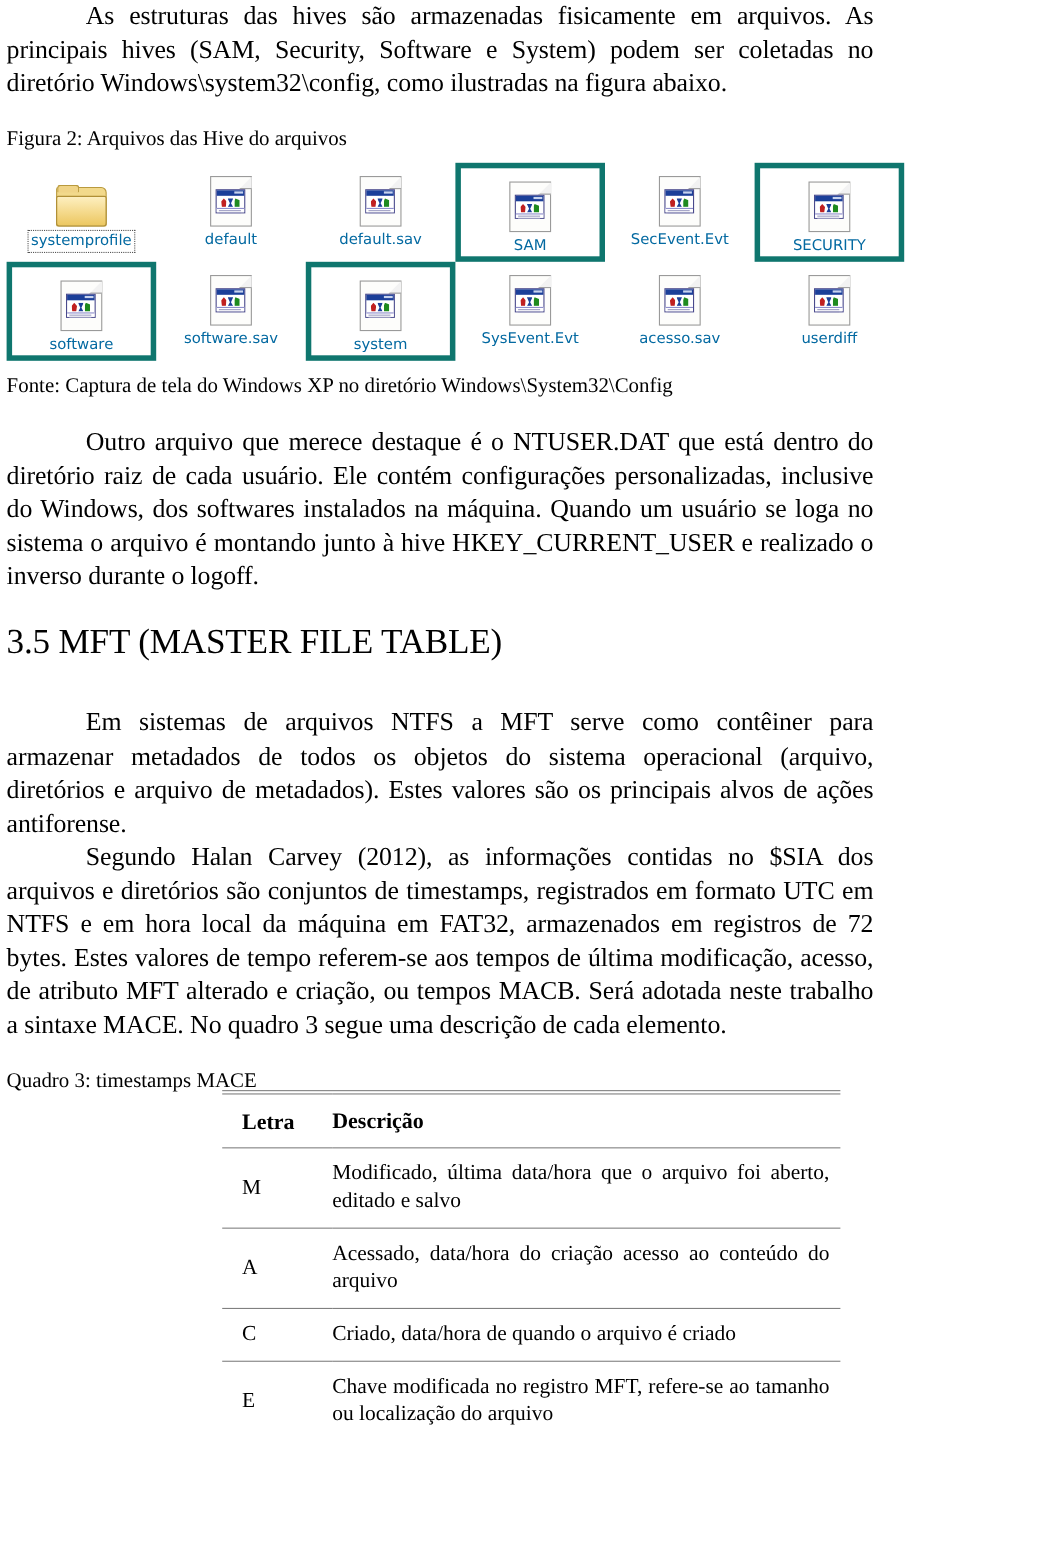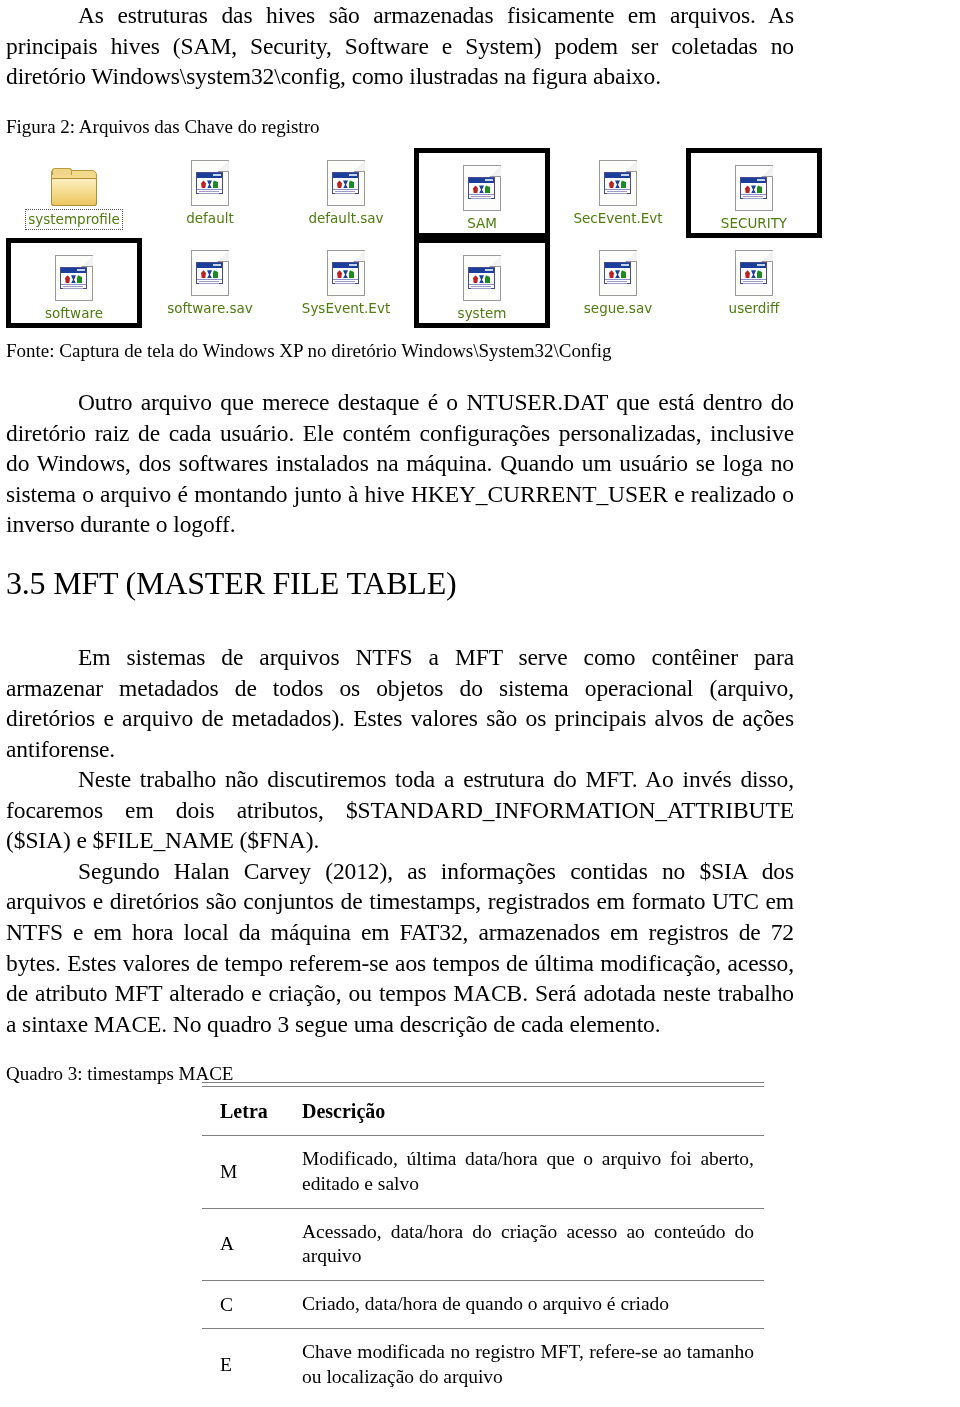--- a/index.html
+++ b/index.html
@@ -57,33 +57,33 @@
   }
   .icon-cell {
     width: 136px;
     display: flex;
     flex-direction: column;
     align-items: center;
     padding-top: 4px;
     position: relative;
   }
   .icon-cell.hl {
-    border: 5px solid #000000;
+    border: 5px solid #0f766e;
   }
   .icon-art {
     height: 54px;
     display: flex;
     align-items: flex-end;
     justify-content: center;
   }
   .icon-label {
     font-family: "DejaVu Sans", "Liberation Sans", sans-serif;
     font-size: 13.5px;
     line-height: 1.25;
-    color: #4d7c0f;
+    color: #0369a1;
     margin-top: 3px;
     white-space: nowrap;
     padding: 1px 2px;
   }
   .icon-label.dotted {
     border: 1px dotted #555;
   }
   
   .doc-icon {
     position: relative;
@@ -261,21 +261,21 @@
 </style>
 </head>
 <body>
 
 <div class="page">
 
   <p class="body-par indent">As estruturas das hives são armazenadas fisicamente em arquivos. As principais hives (SAM, Security, Software e System) podem ser coletadas no diretório Windows\system32\config, como ilustradas na figura abaixo.</p>
 
   <div class="gap-md"></div>
 
-  <p class="fig-caption">Figura 2: Arquivos das Chave do registro</p>
+  <p class="fig-caption">Figura 2: Arquivos das Hive do arquivos</p>
 
   <div class="icon-figure">
 
     <div class="icon-row">
 
       <div class="icon-cell">
         <div class="icon-art">
           <div class="folder-icon">
             <div class="back"></div>
             <div class="tab"></div>
@@ -416,75 +416,75 @@
                   <i class="g g2"></i>
                   <i class="g g3"></i>
                 </div>
               <div class="base"></div>
             </div>
           </div>
         </div>
         <div class="icon-label">software.sav</div>
       </div>
 
+      <div class="icon-cell hl">
+        <div class="icon-art">
+          <div class="doc-icon">
+            <div class="sheet"></div>
+            <div class="foldline"></div>
+            <div class="win">
+              <div class="tbar"></div>
+              <div class="glyphs">
+                  <i class="g g1"></i>
+                  <i class="g g2"></i>
+                  <i class="g g3"></i>
+                </div>
+              <div class="base"></div>
+            </div>
+          </div>
+        </div>
+        <div class="icon-label">system</div>
+      </div>
+
       <div class="icon-cell">
         <div class="icon-art">
           <div class="doc-icon">
             <div class="sheet"></div>
             <div class="foldline"></div>
             <div class="win">
               <div class="tbar"></div>
               <div class="glyphs">
                   <i class="g g1"></i>
                   <i class="g g2"></i>
                   <i class="g g3"></i>
                 </div>
               <div class="base"></div>
             </div>
           </div>
         </div>
         <div class="icon-label">SysEvent.Evt</div>
       </div>
 
-      <div class="icon-cell hl">
-        <div class="icon-art">
-          <div class="doc-icon">
-            <div class="sheet"></div>
-            <div class="foldline"></div>
-            <div class="win">
-              <div class="tbar"></div>
-              <div class="glyphs">
-                  <i class="g g1"></i>
-                  <i class="g g2"></i>
-                  <i class="g g3"></i>
-                </div>
-              <div class="base"></div>
-            </div>
-          </div>
-        </div>
-        <div class="icon-label">system</div>
-      </div>
-
-      <div class="icon-cell">
-        <div class="icon-art">
-          <div class="doc-icon">
-            <div class="sheet"></div>
-            <div class="foldline"></div>
-            <div class="win">
-              <div class="tbar"></div>
-              <div class="glyphs">
-                  <i class="g g1"></i>
-                  <i class="g g2"></i>
-                  <i class="g g3"></i>
-                </div>
-              <div class="base"></div>
-            </div>
-          </div>
-        </div>
-        <div class="icon-label">segue.sav</div>
+      <div class="icon-cell">
+        <div class="icon-art">
+          <div class="doc-icon">
+            <div class="sheet"></div>
+            <div class="foldline"></div>
+            <div class="win">
+              <div class="tbar"></div>
+              <div class="glyphs">
+                  <i class="g g1"></i>
+                  <i class="g g2"></i>
+                  <i class="g g3"></i>
+                </div>
+              <div class="base"></div>
+            </div>
+          </div>
+        </div>
+        <div class="icon-label">acesso.sav</div>
       </div>
 
       <div class="icon-cell">
         <div class="icon-art">
           <div class="doc-icon">
             <div class="sheet"></div>
             <div class="foldline"></div>
             <div class="win">
               <div class="tbar"></div>
               <div class="glyphs">
@@ -511,21 +511,20 @@
   <p class="body-par indent">Outro arquivo que merece destaque é o NTUSER.DAT que está dentro do diretório raiz de cada usuário. Ele contém configurações personalizadas, inclusive do Windows, dos softwares instalados na máquina. Quando um usuário se loga no sistema o arquivo é montando junto à hive HKEY_CURRENT_USER e realizado o inverso durante o logoff.</p>
 
   <div class="gap-md"></div>
 
   <h2 class="section">3.5 MFT (MASTER FILE TABLE)</h2>
 
   <div class="gap-lg"></div>
 
   <p class="body-par indent">Em sistemas de arquivos NTFS a MFT serve como contêiner para armazenar metadados de todos os objetos do sistema operacional (arquivo, diretórios e arquivo de metadados). Estes valores são os principais alvos de ações antiforense.</p>
 
-  <p class="body-par indent">Neste trabalho não discutiremos toda a estrutura do MFT. Ao invés disso, focaremos em dois atributos, $STANDARD_INFORMATION_ATTRIBUTE ($SIA) e $FILE_NAME ($FNA).</p>
 
   <p class="body-par indent">Segundo Halan Carvey (2012), as informações contidas no $SIA dos arquivos e diretórios são conjuntos de timestamps, registrados em formato UTC em NTFS e em hora local da máquina em FAT32, armazenados em registros de 72 bytes. Estes valores de tempo referem-se aos tempos de última modificação, acesso, de atributo MFT alterado e criação, ou tempos MACB. Será adotada neste trabalho a sintaxe MACE. No quadro 3 segue uma descrição de cada elemento.</p>
 
   <div class="gap-md"></div>
 
   <div style="position:relative;">
     <p class="quadro-caption">Quadro 3: timestamps MACE</p>
     <div class="caption-rule" style="top:19px;"></div>
   </div>
 

